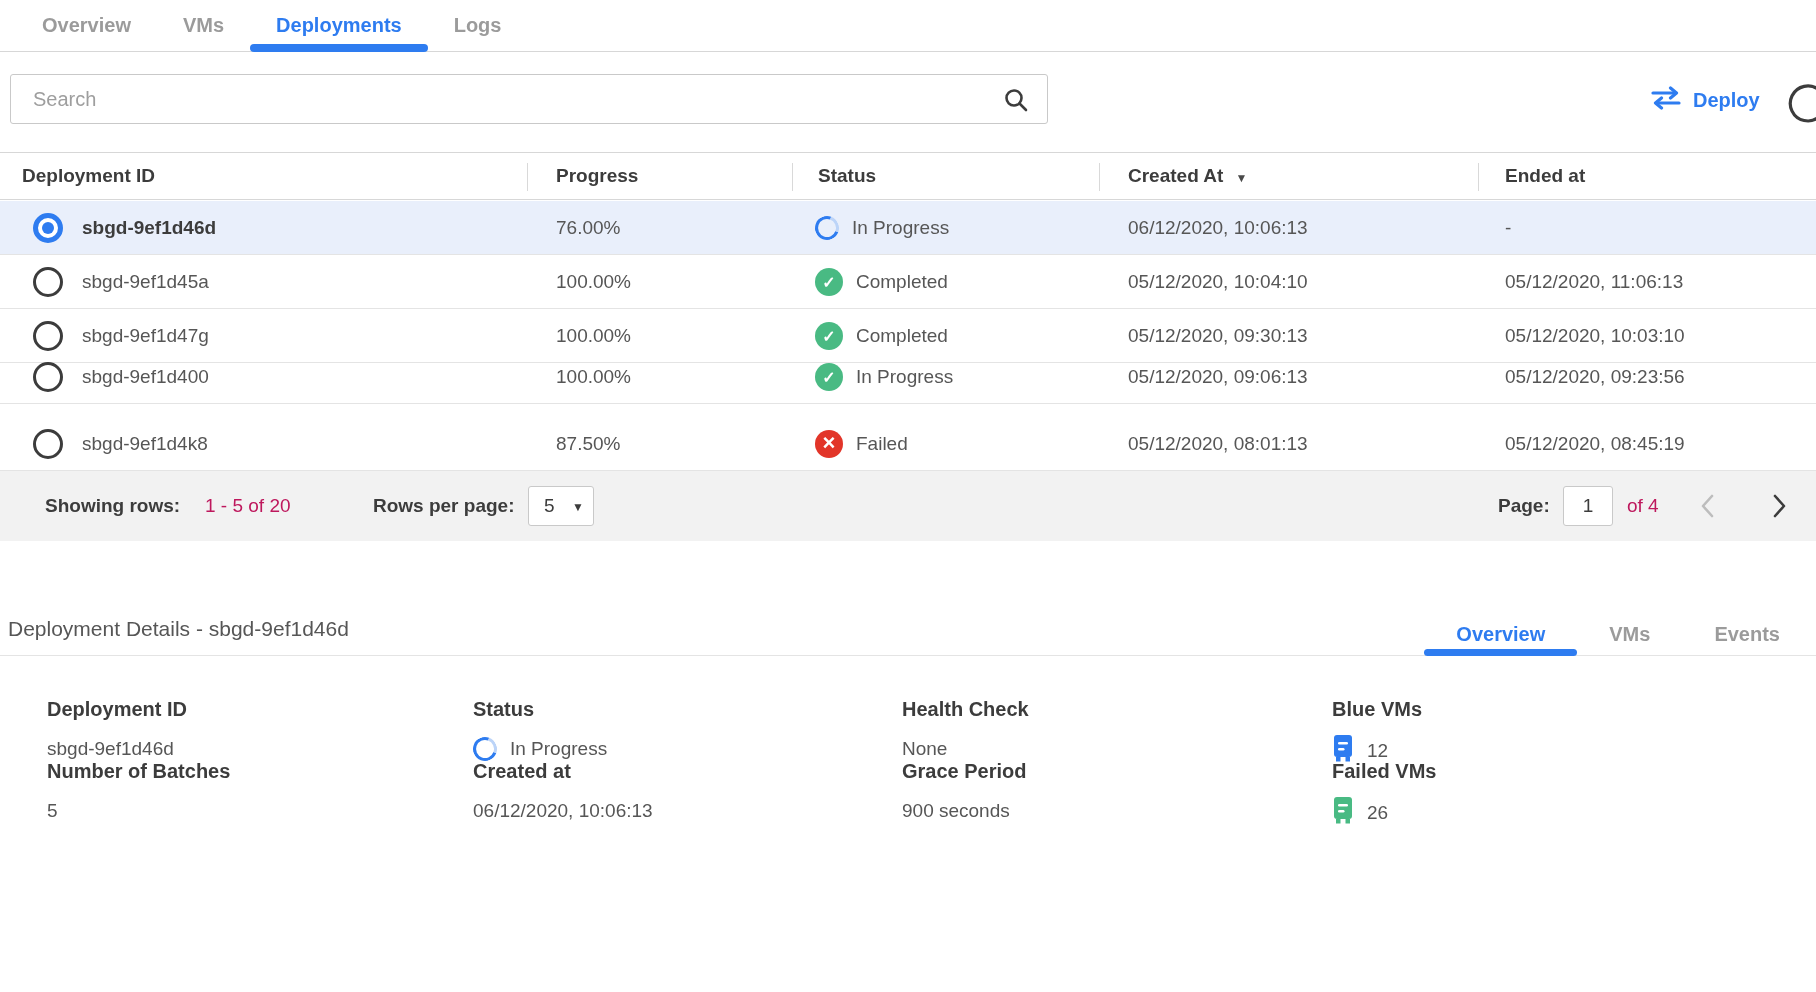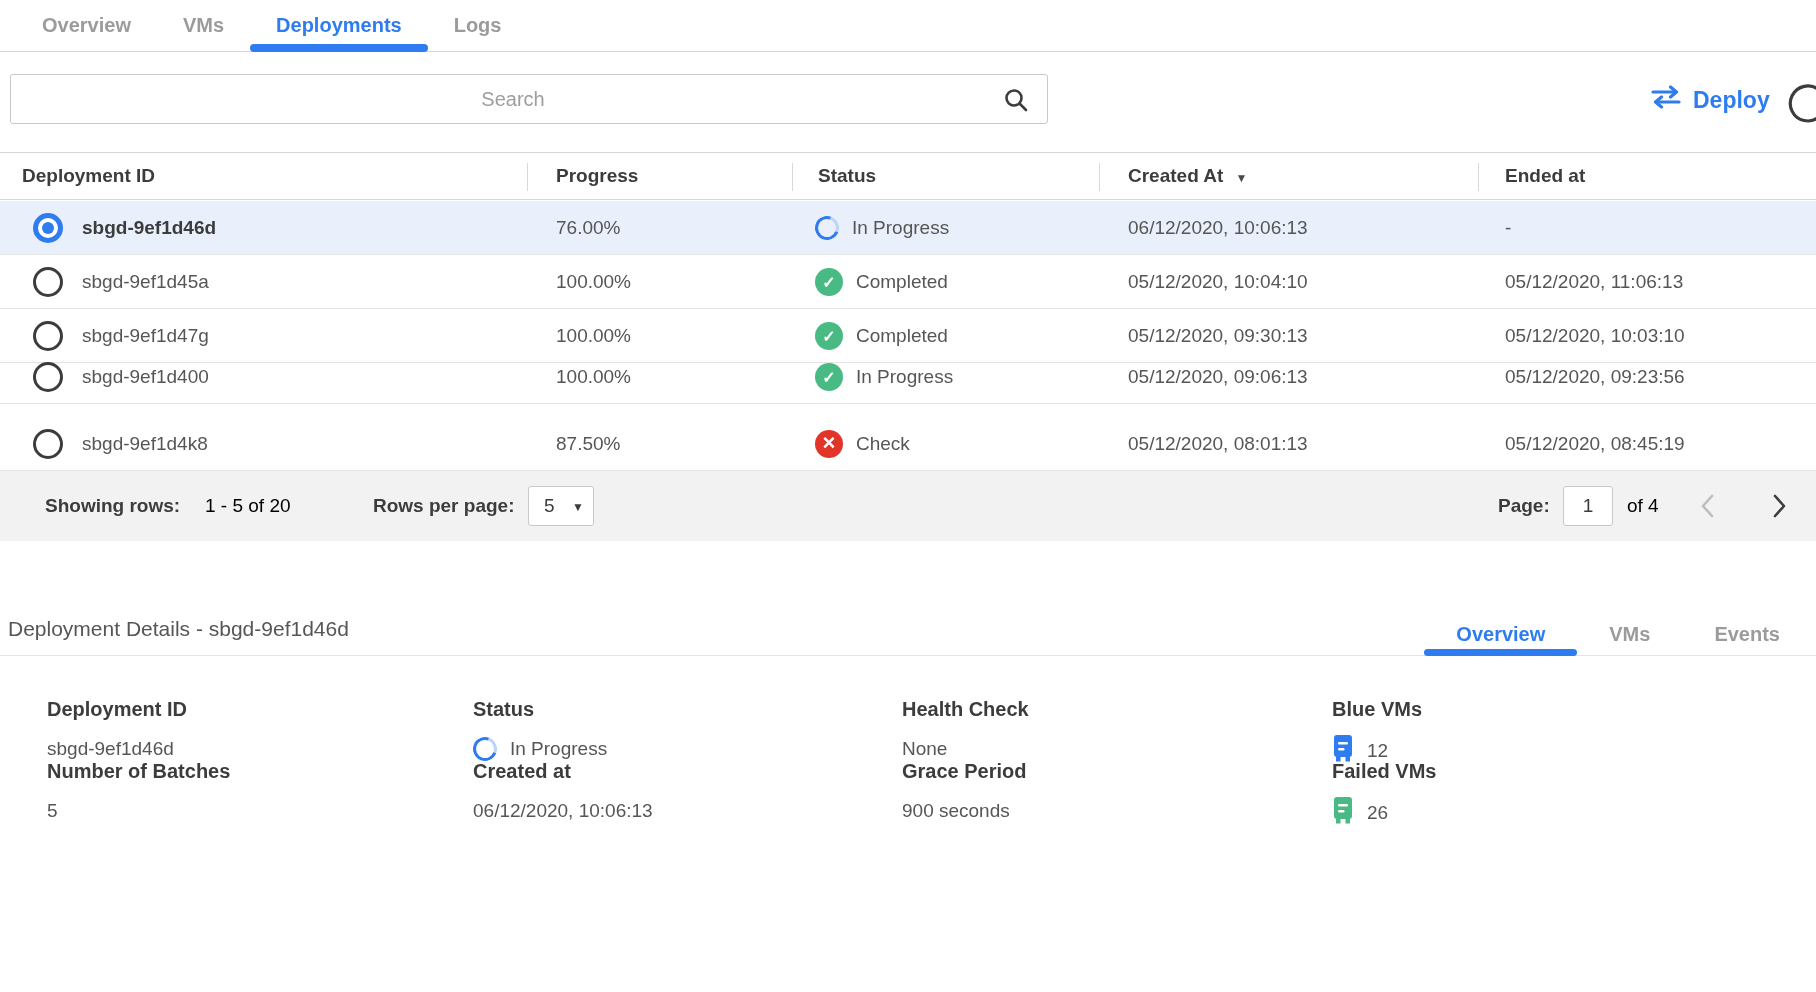--- a/index.html
+++ b/index.html
@@ -16,27 +16,27 @@
          font-size:20px; font-weight:700; color:#9b9b9b; cursor:pointer; }
   .tab.active { color:#2e7cf0; }
   .tab.active::after { content:""; position:absolute; left:0; right:0; bottom:-1px;
                        height:8px; background:#2e7cf0; border-radius:4px; }
 
   
   #search-box { position:absolute; top:74px; left:10px; width:1038px; height:50px;
                 border:1px solid #c9c9c9; border-radius:3px; background:#fff; }
   #search-box input { width:100%; height:100%; border:none; outline:none;
                       padding:0 54px 0 22px; font-size:20px; color:#737373;
-                      font-family:"Liberation Sans", sans-serif; background:transparent;text-align:center; }
+                      font-family:"Liberation Sans", sans-serif; background:transparent; }
   #search-box input::placeholder { color:#9e9e9e; }
   #search-box .mag { position:absolute; right:18px; top:12px; }
 
   #deploy-btn { position:absolute; top:80px; left:1650px; height:40px;
                 display:flex; align-items:center; gap:11px; color:#2e7cf0;
-                font-size:23px; font-weight:700; cursor:pointer; background:none; border:none;
+                font-size:20px; font-weight:700; cursor:pointer; background:none; border:none;
                 font-family:"Liberation Sans", sans-serif; }
   #refresh-icon { position:absolute; top:82px; left:1786px; cursor:pointer; }
 
   
   #thead { position:absolute; top:152px; left:0; width:100%; height:48px;
            border-top:1px solid #d7d7d7; border-bottom:1px solid #d7d7d7; }
   #thead .hlabel { position:absolute; top:0; line-height:46px; font-size:19px;
                    font-weight:700; color:#3c3c3c; }
   .h-id{left:22px} .h-prog{left:556px} .h-status{left:818px}
   .h-created{left:1128px; cursor:pointer} .h-ended{left:1505px}
@@ -65,21 +65,21 @@
            align-items:center; justify-content:center; color:#fff; flex:0 0 auto; }
   .sicon.completed { background:#49ba83; }
   .sicon.completed::after { content:"✓"; font-size:16px; font-weight:700; }
   .sicon.failed { background:#e23529; }
   .sicon.failed::after { content:"×"; font-size:22px; font-weight:700; line-height:1; margin-top:-2px; }
   .sicon.in-progress { width:24px; height:24px; background:transparent;
            border:3.5px solid #2e7cf0; border-right-color:#bcd4f8; transform:rotate(-25deg); }
 
   
   #tfoot { position:absolute; top:471px; left:0; width:100%; height:70px; background:#f2f2f2; }
-  #tfoot .ftext { position:absolute; top:0; line-height:70px; font-size:19px; color:#000000; }
+  #tfoot .ftext { position:absolute; top:0; line-height:70px; font-size:19px; color:#be185d; }
   #tfoot .fbold { font-weight:700; color:#3c3c3c; }
   .f-showing-label{left:45px} .f-showing-val{left:205px}
   .f-rpp-label{left:373px} .f-page-label{left:1498px} .f-page-total{left:1627px}
   #rpp-select { position:absolute; left:528px; top:15px; width:66px; height:40px;
                 background:#fff; border:1px solid #c9c9c9; border-radius:3px;
                 display:flex; align-items:center; cursor:pointer; }
   #rpp-select .rpp-val { margin-left:15px; font-size:19px; color:#3c3c3c; }
   #rpp-select .caret { position:absolute; right:9px; }
   #rpp-select .caret::after { content:"▼"; font-size:12px; color:#3c3c3c; }
   #page-input { position:absolute; left:1563px; top:15px; width:50px; height:40px;
@@ -214,21 +214,21 @@
     <span class="cell cell-created">05/12/2020, 09:06:13</span>
     <span class="cell cell-ended">05/12/2020, 09:23:56</span>
   </div>
 
   <div class="trow r4 normal">
     <span class="radio unselected"></span>
     <span class="cell cell-id">sbgd-9ef1d4k8</span>
     <span class="cell cell-prog">87.50%</span>
     <span class="cell-status">
       <span class="sicon failed"></span>
-      <span>Check</span>
+      <span>Failed</span>
     </span>
     <span class="cell cell-created">05/12/2020, 08:01:13</span>
     <span class="cell cell-ended">05/12/2020, 08:45:19</span>
   </div>
 
   <div id="tfoot">
     <span class="ftext fbold f-showing-label">Showing rows:</span>
     <span class="ftext f-showing-val">1 - 5 of 20</span>
     <span class="ftext fbold f-rpp-label">Rows per page:</span>
     <div id="rpp-select">

